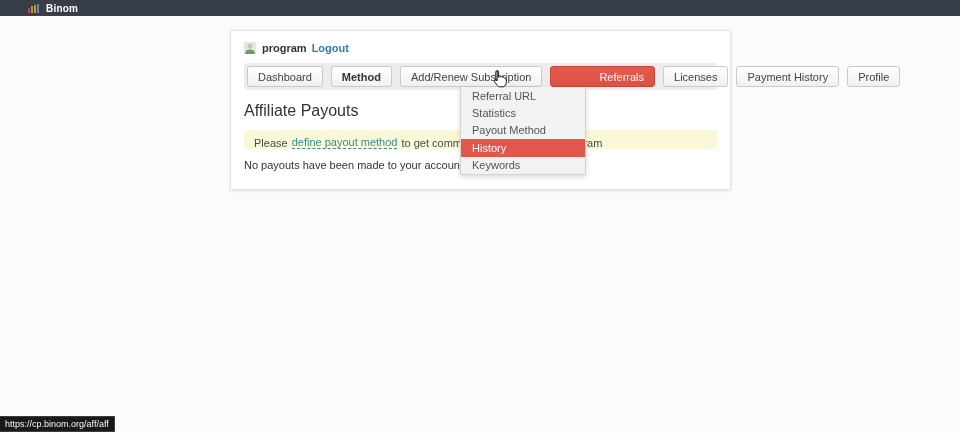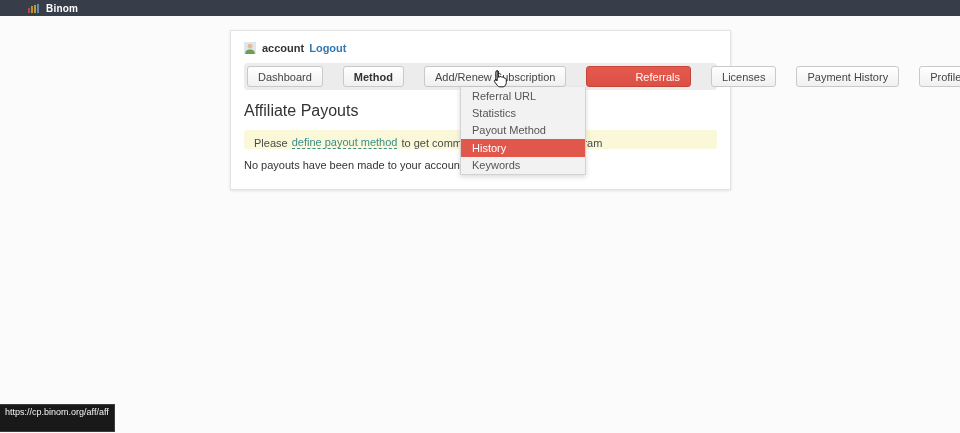--- a/index.html
+++ b/index.html
@@ -31,21 +31,21 @@
   }
 
   .user-row { display:flex; align-items:center; font-size:11px; height:13px; }
   .avatar { width:12px; height:12px; margin-right:6px; flex:0 0 auto; }
   .user-name { font-weight:bold; color:#333; margin-right:5px; }
   .logout-link { color:#3079b5; font-weight:bold; text-decoration:none; cursor:pointer; }
 
   
   .navstrip {
     margin-top:9px; background:#ececec; border-radius:4px;
-    padding:3px; display:flex; gap:20px; height:27px; align-items:center;
+    padding:3px; display:flex; gap:8px; height:27px; align-items:center;
   }
   .nav-btn {
     font-size:11px; color:#444; padding:0 10px; height:21px;
     display:flex; align-items:center;
     background:linear-gradient(#ffffff,#f0f0f0);
     border:1px solid #c9c9c9; border-radius:3px; cursor:pointer; white-space:nowrap;
   }
   .nav-btn.bold { font-weight:bold; color:#333; }
   .nav-btn.active {
     background:linear-gradient(#e4594e,#dd5145);
@@ -76,21 +76,21 @@
     padding:0 11px; font-size:11px; color:#555; cursor:pointer; white-space:nowrap;
   }
   .dd-item.active { background:#e2574c; color:#fff; }
 
   
   .cursor { position:absolute; left:491px; top:69px; width:17px; height:19px; z-index:30; pointer-events:none; }
 
   
   .status-tip {
     position:absolute; left:0; bottom:1px; background:#191919; color:#f4f4f4;
-    font-size:9px; padding:2px 5px 14px 5px; border:1px solid #3c3c3c; border-left:none;
+    font-size:9px; padding:2px 5px 2px 5px; border:1px solid #3c3c3c; border-left:none;
     white-space:nowrap; z-index:40;
   }
 </style>
 </head>
 <body>
 
 <div class="topbar">
   <span class="logo-bars">
       <i></i>
       <i></i>
@@ -101,21 +101,21 @@
 </div>
 
 <div class="card">
 
   <div class="user-row">
     <svg class="avatar" viewBox="0 0 12 12">
       <rect x="0" y="0" width="12" height="12" fill="#dfe7ee"></rect>
       <circle cx="6" cy="4.2" r="2.4" fill="#e8b98e"></circle>
       <path d="M1.2 12 C1.2 8.8 3.2 7.6 6 7.6 C8.8 7.6 10.8 8.8 10.8 12 Z" fill="#6f9e4f"></path>
     </svg>
-    <span class="user-name">account</span>
+    <span class="user-name">program</span>
     <a class="logout-link">Logout</a>
   </div>
 
   <div class="navstrip">
     <div class="nav-btn">Dashboard</div>
     <div class="nav-btn bold">Method</div>
     <div class="nav-btn">Add/Renew Subscription</div>
     <div class="nav-btn active">Referrals</div>
     <div class="nav-btn">Licenses</div>
     <div class="nav-btn">Payment History</div>

